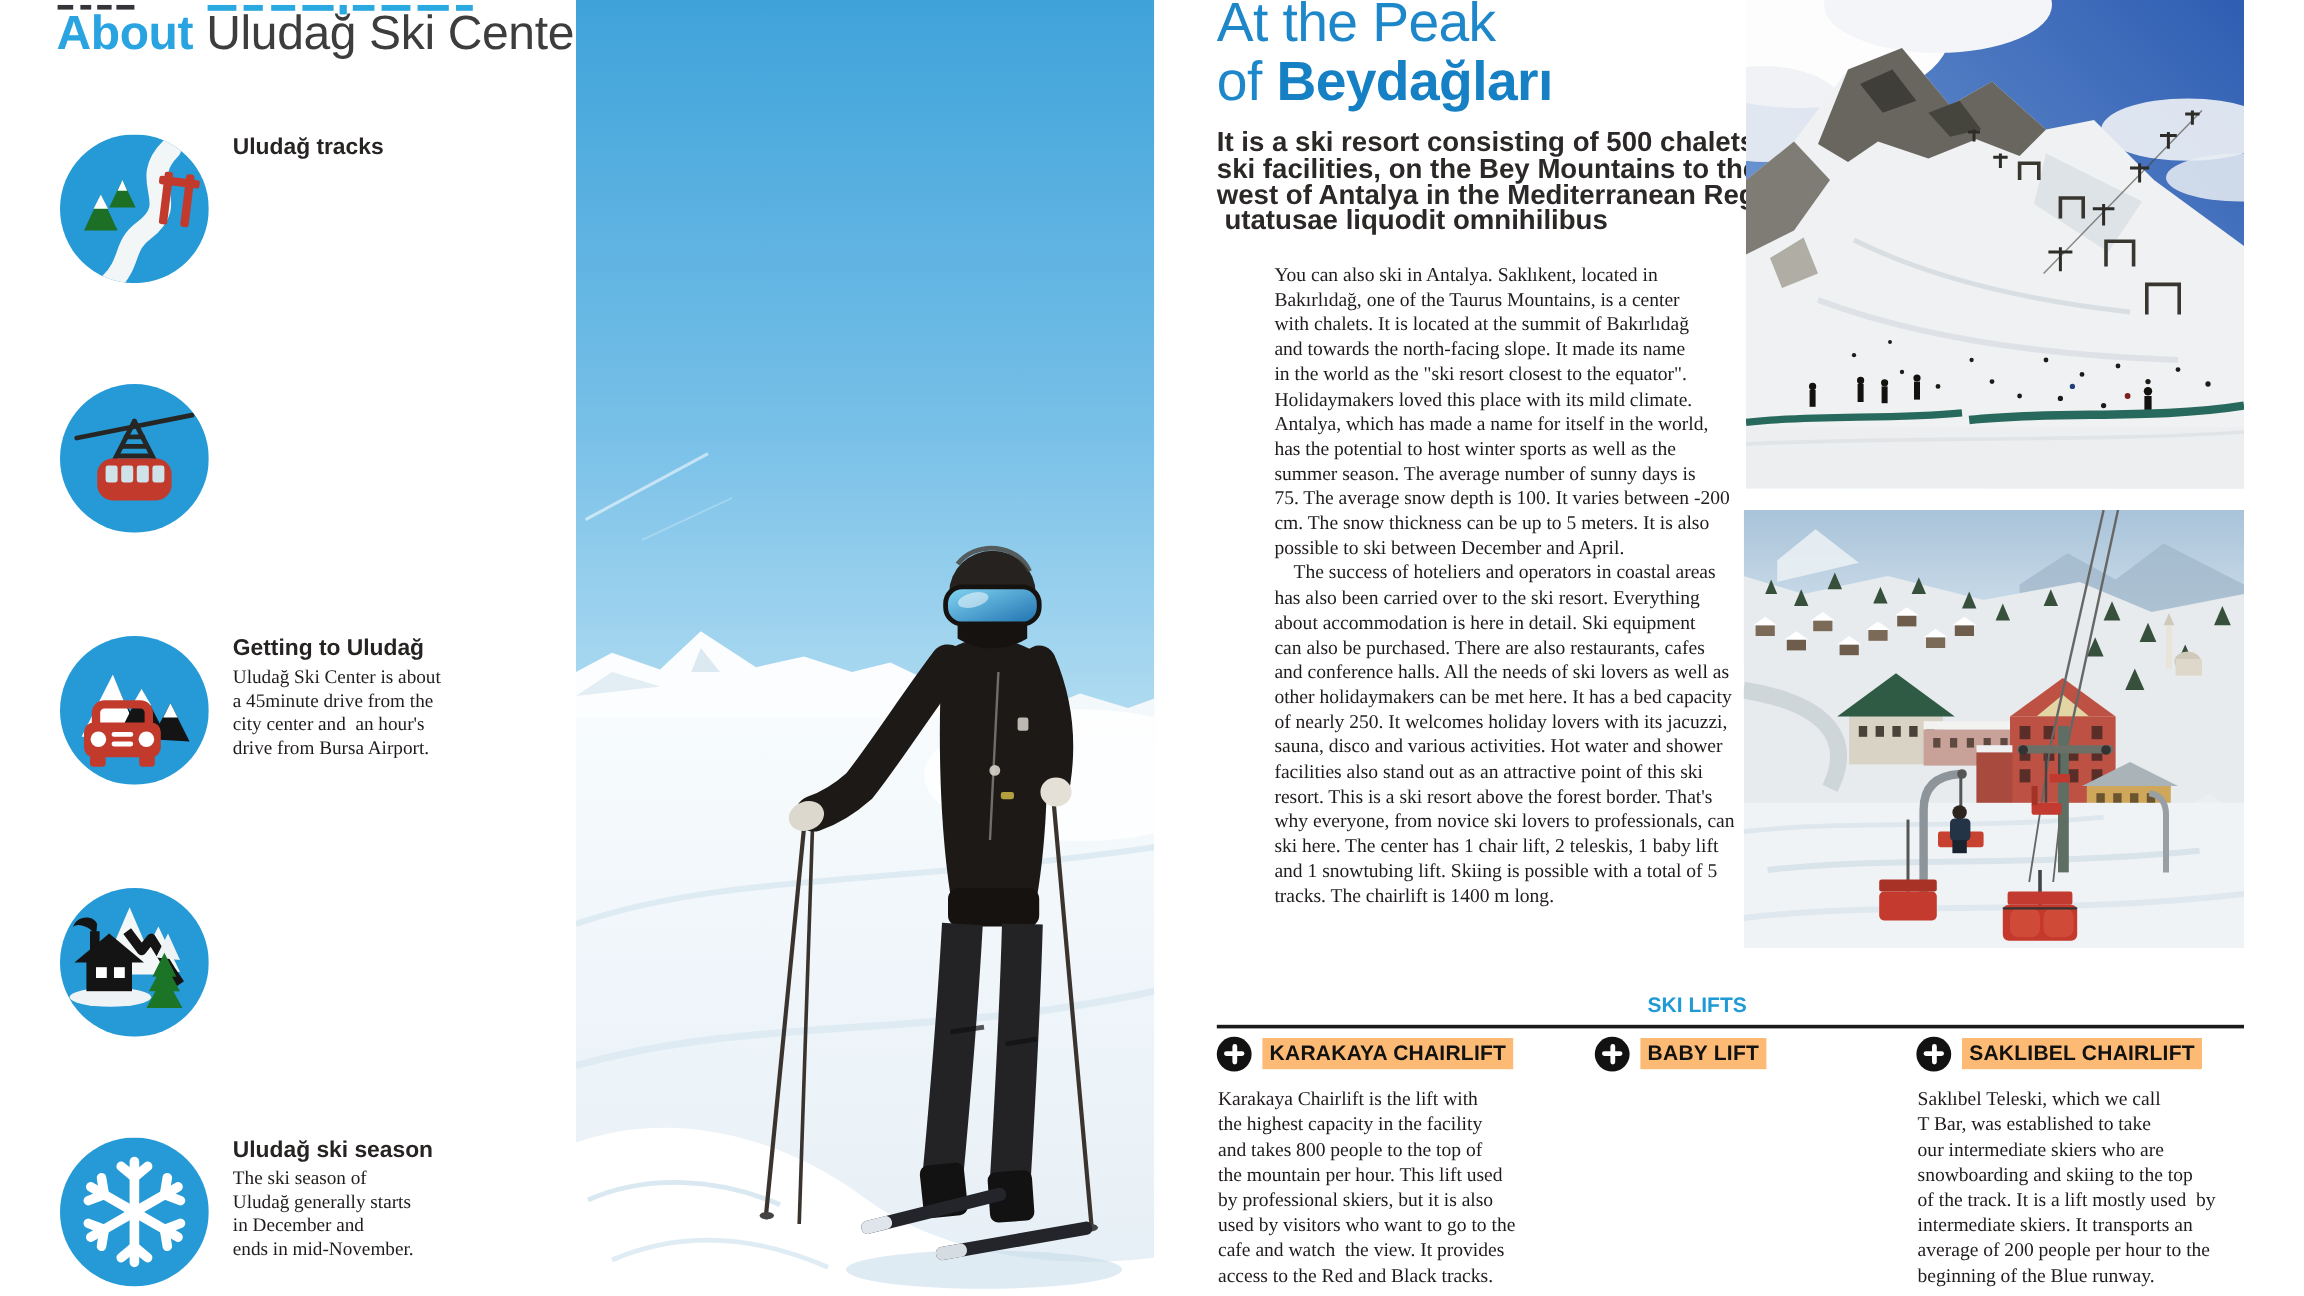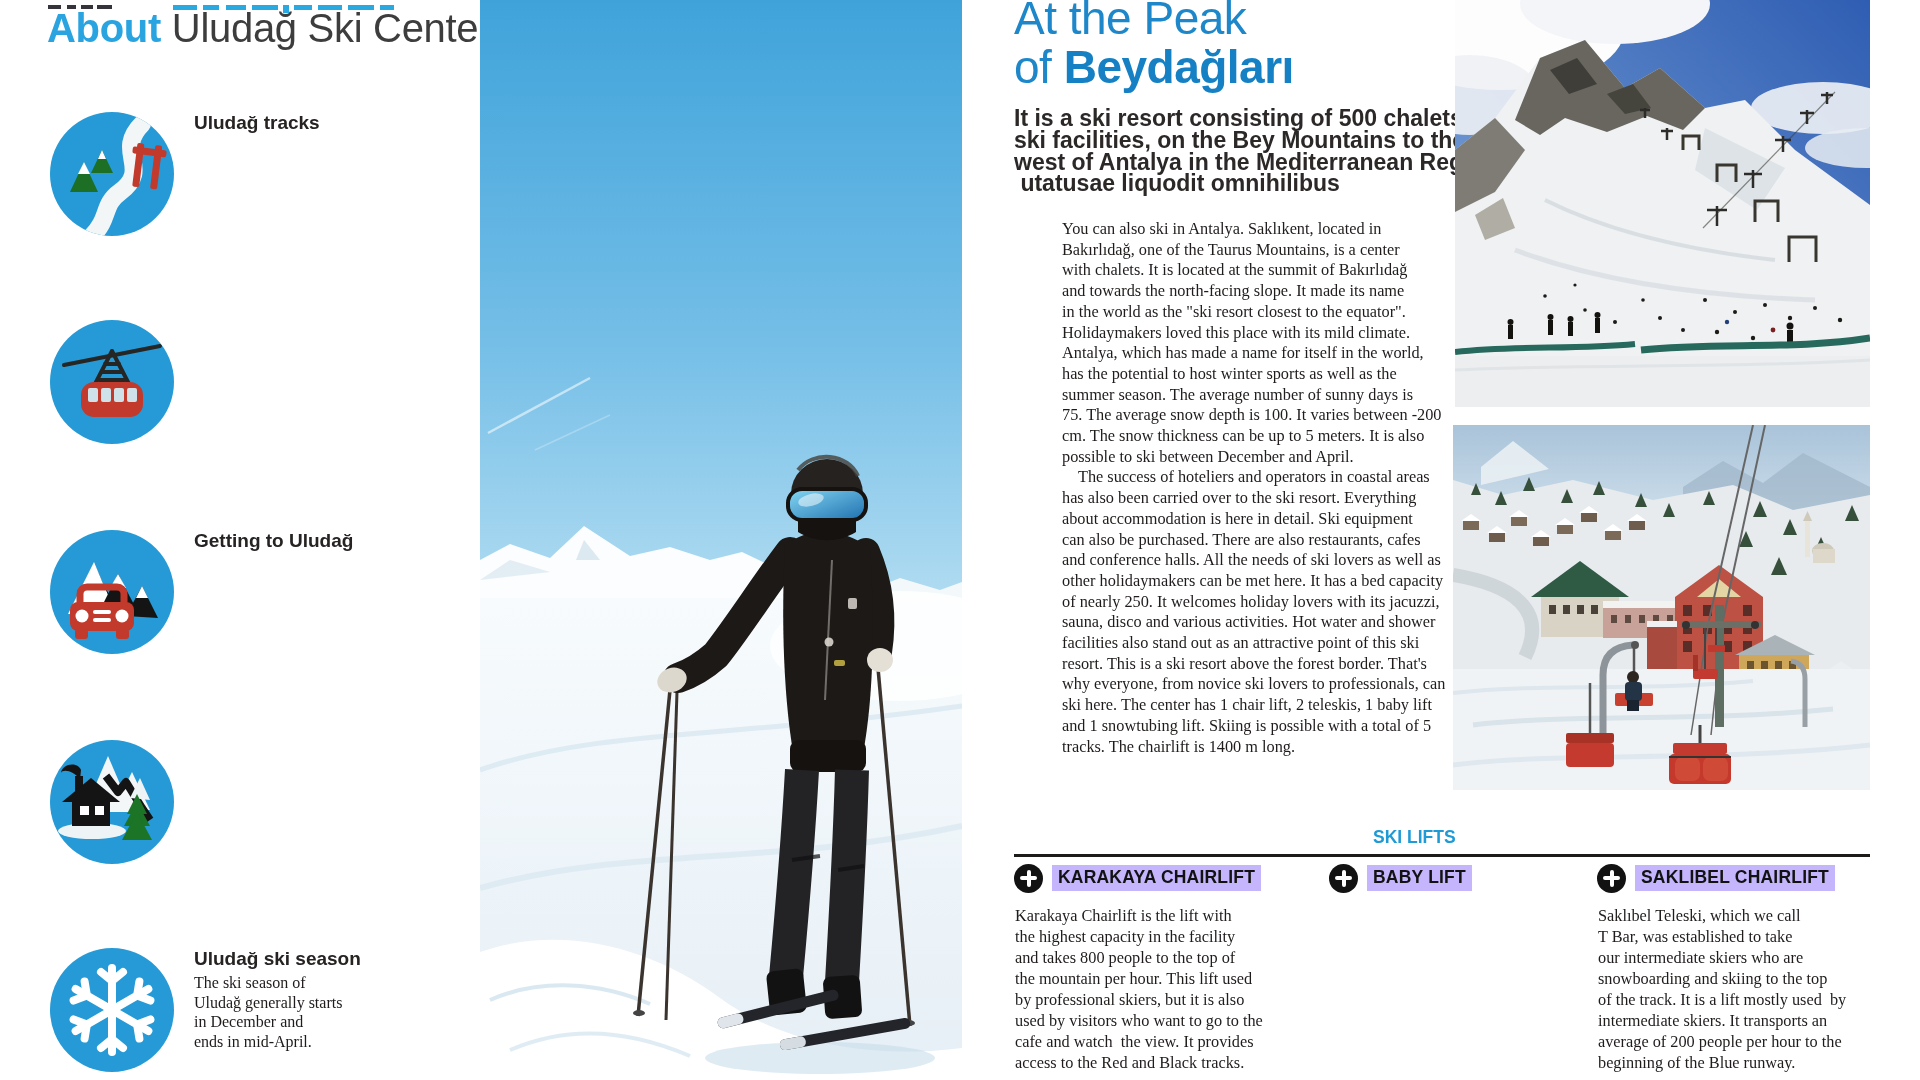--- a/index.html
+++ b/index.html
@@ -27,21 +27,21 @@
   .main-body{position:absolute;left:1014px;top:219px;font-size:16.3px;line-height:20.7px;margin-left:48px;}
   
   .skilifts-title{position:absolute;left:1373px;top:827px;font-size:17.5px;font-weight:700;
       color:#1f9ad5;}
   .rule{position:absolute;left:1014px;top:854px;width:856px;height:2.5px;background:#1d1b1a;}
   .lift-head{position:absolute;top:862px;height:32px;display:flex;align-items:center;gap:9px;}
   .plus{width:29px;height:29px;border-radius:50%;background:#121212;position:relative;flex:0 0 auto;}
   .plus::before,.plus::after{content:"";position:absolute;background:#fff;border-radius:2px;}
   .plus::before{left:6px;top:12.5px;width:17px;height:4px;}
   .plus::after{left:12.5px;top:6px;width:4px;height:17px;}
-  .lift-label{background:#c4b5fd;color:#121212;font-weight:700;font-size:17.5px;
+  .lift-label{background:#fdba74;color:#121212;font-weight:700;font-size:17.5px;
       padding:2px 6px 3px 6px;white-space:nowrap;letter-spacing:.2px;}
   .lift-body{position:absolute;top:905px;font-size:16.3px;line-height:21px;}
 </style>
 </head>
 <body>
 
 <div class="frag">
   <svg width="460" height="9">
     <g fill="#34343a">
       <rect x="8" y="0" width="13" height="4"></rect>
@@ -138,20 +138,24 @@
       <circle cx="72" cy="86" r="6.5" fill="#fff"></circle>
       <rect x="43" y="80" width="18" height="4" rx="2" fill="#fff"></rect>
       <rect x="43" y="88" width="18" height="4" rx="2" fill="#fff"></rect>
       <rect x="25" y="99" width="13" height="10" rx="3" fill="#c23a2c"></rect>
       <rect x="66" y="99" width="13" height="10" rx="3" fill="#c23a2c"></rect>
     </g>
   </svg>
 </div>
 <div class="rowtext" style="top:530px">
   <h3>Getting to Uludağ</h3>
+  <div class="serif rowbody">Uludağ Ski Center is about
+a 45minute drive from the
+city center and  an hour's
+drive from Bursa Airport.</div>
 </div>
 
 <div class="icon" style="top:740px">
   <svg viewBox="0 0 124 124">
     <defs>
         <clipPath id="cp4">
           <circle cx="62" cy="62" r="62"></circle>
         </clipPath>
       </defs>
     <circle cx="62" cy="62" r="62" fill="#259ad6"></circle>
@@ -189,21 +193,21 @@
       <use href="#arm1" transform="rotate(240 62 62)"></use>
       <use href="#arm1" transform="rotate(300 62 62)"></use>
     </g>
   </svg>
 </div>
 <div class="rowtext" style="top:948px">
   <h3>Uludağ ski season</h3>
   <div class="serif rowbody">The ski season of
 Uludağ generally starts
 in December and
-ends in mid-April.</div>
+ends in mid-November.</div>
 </div>
 
 <div class="photo" style="left:480px;top:0;width:482px;height:1080px">
   <svg viewBox="0 0 482 1080" preserveAspectRatio="none">
     <defs>
       <linearGradient id="sky1" x1="0" y1="0" x2="0" y2="1">
         <stop offset="0" stop-color="#3fa3da"></stop>
           <stop offset=".55" stop-color="#74bee7"></stop>
         <stop offset="1" stop-color="#b5def2"></stop>
       </linearGradient>

